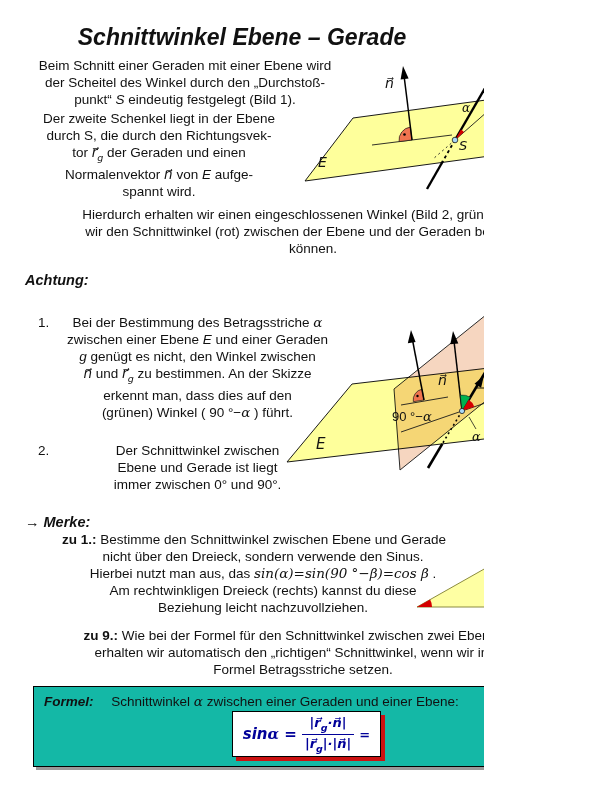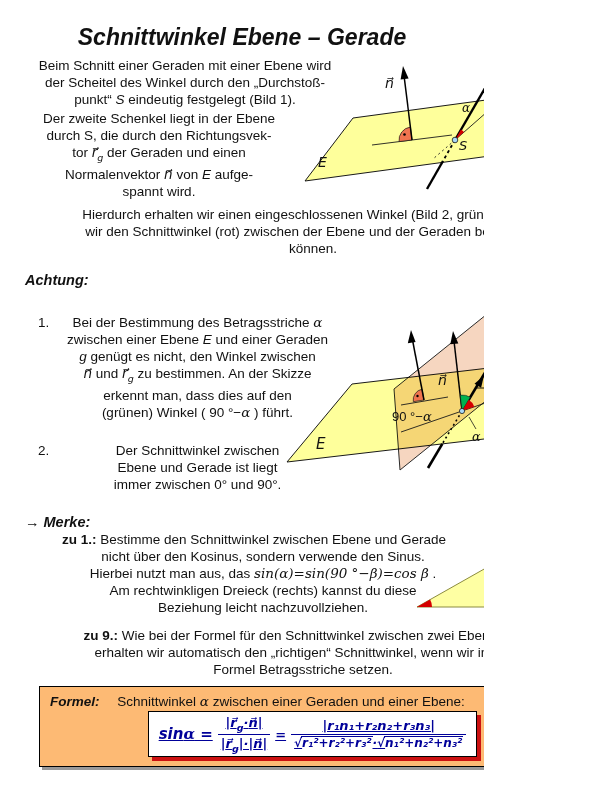--- a/index.html
+++ b/index.html
@@ -15,28 +15,28 @@
   .hang{padding-left:18px;text-indent:-18px;}
   .seg-i{font-style:italic;}
   .seg-b{font-weight:bold;}
   .seg-v{font-style:italic;font-family:"DejaVu Sans",sans-serif;}
   .seg-sub{font-style:italic;font-family:"DejaVu Sans",sans-serif;font-size:9.5px;vertical-align:-3.5px;}
   .seg-sym{font-style:italic;font-family:"DejaVu Serif",serif;}
   .seg-g{color:#009b33;}
   .seg-r{color:#c00000;}
   .fig{position:absolute;}
   .dlabel{position:absolute;font-size:14px;font-family:"DejaVu Sans",sans-serif;}
-  .formel-box{position:absolute;left:39px;top:686px;width:545px;height:79px;
-              border:1.5px solid #000;background:#fdba74;box-shadow:3px 3px 0 #999;}
+  .formel-box{position:absolute;left:33px;top:686px;width:545px;height:79px;
+              border:1.5px solid #000;background:#14b8a6;box-shadow:3px 3px 0 #999;}
   .formel-caption{padding:6px 0 0 10px;font-size:13.5px;}
   .formula-row{display:flex;justify-content:center;margin-top:2px;}
   .formula-inner{display:inline-flex;align-items:center;gap:5px;border:1.4px solid #000;
                  background:#fff;box-shadow:4px 4px 0 #cc1111;padding:3px 10px;
                  font-family:"DejaVu Sans",sans-serif;font-style:italic;font-weight:bold;
-                 color:#000099;font-size:13px;text-decoration:underline;}
+                 color:#000099;font-size:13px;}
   .f-lhs{font-size:15px;}
   .frac{display:inline-block;text-align:center;vertical-align:middle;}
   .fnum{display:block;border-bottom:1.4px solid #000099;padding:0 3px 1px;}
   .fden{display:block;padding:1px 3px 0;}
   .fden-small{font-size:12px;white-space:nowrap;}
   .rad{display:inline-block;border-top:1.3px solid #000099;padding:0 1px;line-height:1.15;}
   .sqrt-sym{margin-right:-1px;}
 </style>
 </head>
 <body>
@@ -129,21 +129,21 @@
   </svg>
   <div class="dlabel" style="left:438px;top:372px;"><span class="seg-i">n⃗</span></div>
   <div class="dlabel" style="left:516px;top:326px;font-size:15px;"><span class="seg-i">g</span></div>
   <div class="dlabel" style="left:508px;top:378px;font-size:13px;"><span class="seg-i">r⃗</span><span class="seg-sub">g</span></div>
   <div class="dlabel" style="left:392px;top:409px;font-size:13px;font-family:'Liberation Sans',sans-serif;"><span>90 °−</span><span class="seg-sym">α</span></div>
   <div class="dlabel" style="left:472px;top:429px;font-size:12.5px;"><span class="seg-sym">α</span></div>
   <div class="dlabel" style="left:316px;top:435px;font-size:15px;"><span class="seg-i">E</span></div>
 
   <div class="heading" style="left:25px;top:514px;font-style:normal;"><span>→ </span><span class="seg-b seg-i">Merke:</span></div>
   <div class="par pre hang" style="left:25px;top:531px;width:440px;"><span class="seg-b">zu 1.:</span><span> Bestimme den Schnittwinkel zwischen Ebene und Gerade
-nicht über den Kosinus, sondern verwende den Sinus.
+nicht über den Dreieck, sondern verwende den Sinus.
 Hierbei nutzt man aus, das </span><span class="seg-sym">sin(α)=sin(90 °−β)=cos β</span><span> .
 Am rechtwinkligen Dreieck (rechts) kannst du diese
 Beziehung leicht nachzuvollziehen.</span></div>
   <div class="par pre hang" style="left:25px;top:627px;width:520px;"><span class="seg-b">zu 9.:</span><span> Wie bei der Formel für den Schnittwinkel zwischen zwei Ebenen
 erhalten wir automatisch den „richtigen“ Schnittwinkel, wenn wir in der
 Formel Betragsstriche setzen.</span></div>
 
   <svg class="fig" style="left:412px;top:498px;" width="186" height="118" viewBox="0 0 186 118">
     <polygon points="5,109 180,109 180,10" stroke="#8b8b40" stroke-width="1" fill="#feffa3"></polygon>
     <path d="M180,10 L180,30 A20,20 0 0,1 162.6,19.9 Z" stroke="#1a1a1a" stroke-width="0.7" fill="#00b14f"></path>
@@ -159,23 +159,17 @@
       <span style="margin-left:14px"><span>Schnittwinkel </span><span class="seg-sym">α</span><span> zwischen einer Geraden und einer Ebene:</span></span>
     </div>
     <div class="formula-row">
       <div class="formula-inner">
         <span class="f-lhs"><span>sin</span><span class="seg-sym">α</span><span> =</span></span>
         <span class="frac">
           <span class="fnum"><span>|</span><span class="seg-v">r⃗</span><span class="seg-sub">g</span><span>·</span><span class="seg-v">n⃗</span><span>|</span></span>
           <span class="fden"><span>|</span><span class="seg-v">r⃗</span><span class="seg-sub">g</span><span>|·|</span><span class="seg-v">n⃗</span><span>|</span></span>
         </span>
         <span>=</span>
-        <span class="frac">
-          <span class="fnum"><span>|r₁n₁+r₂n₂+r₃n₃|</span></span>
-          <span class="fden fden-small">
-            <span class="sqrt-sym">√</span><span class="rad"><span>r₁²+r₂²+r₃²</span></span><span>·</span><span class="sqrt-sym">√</span><span class="rad"><span>n₁²+n₂²+n₃²</span></span>
-          </span>
-        </span>
       </div>
     </div>
   </div>
 
 </div>
 
 </body></html>

